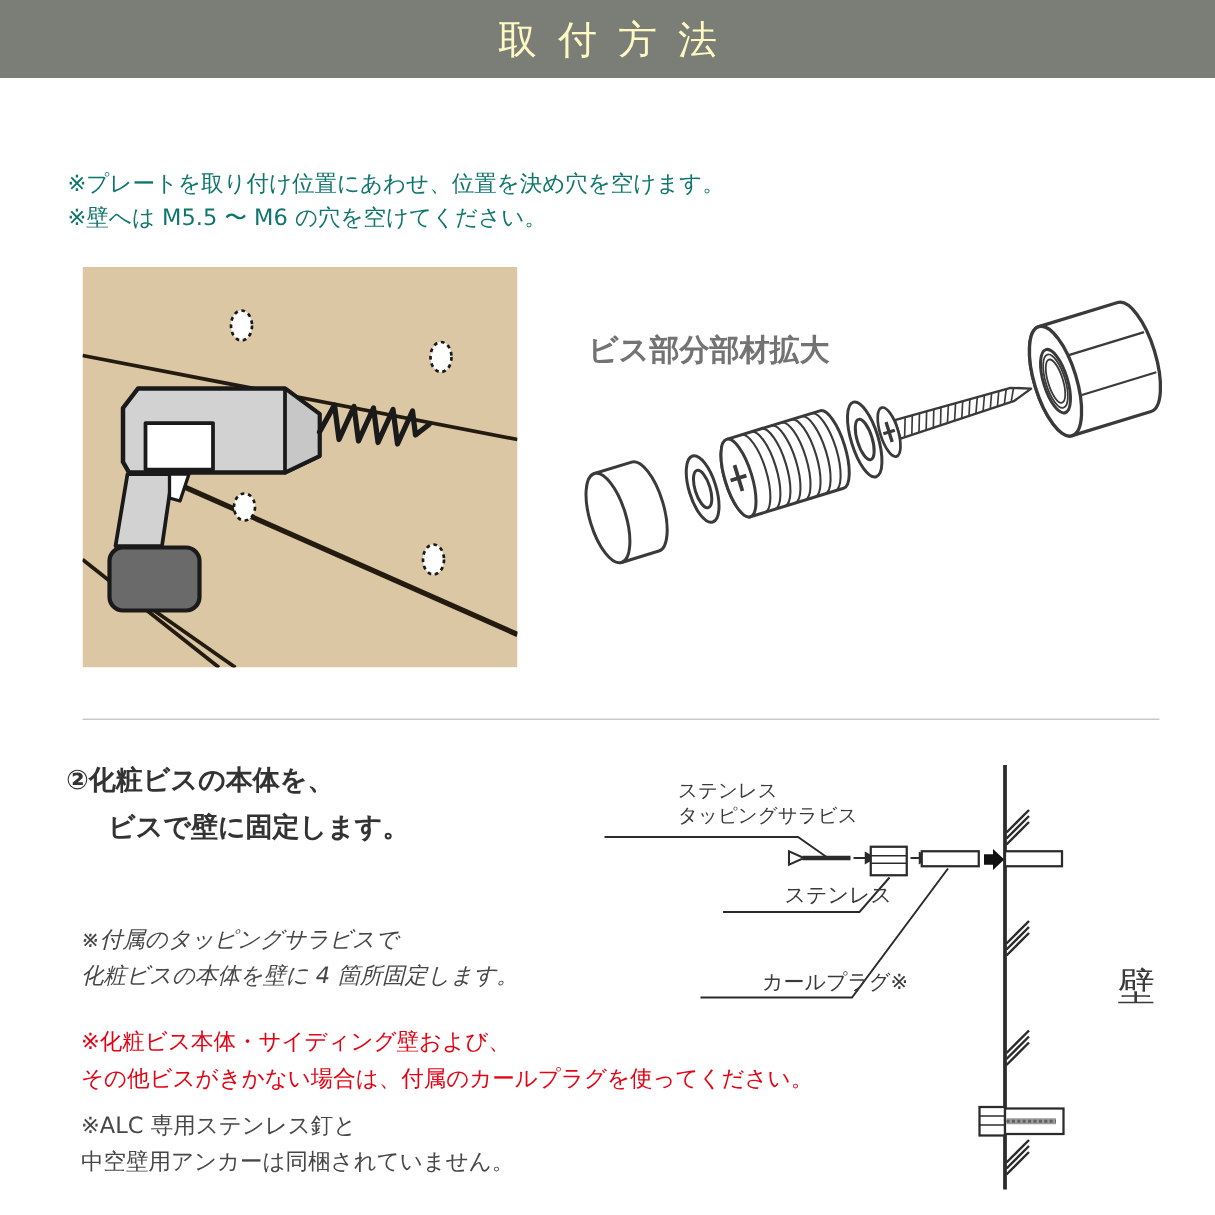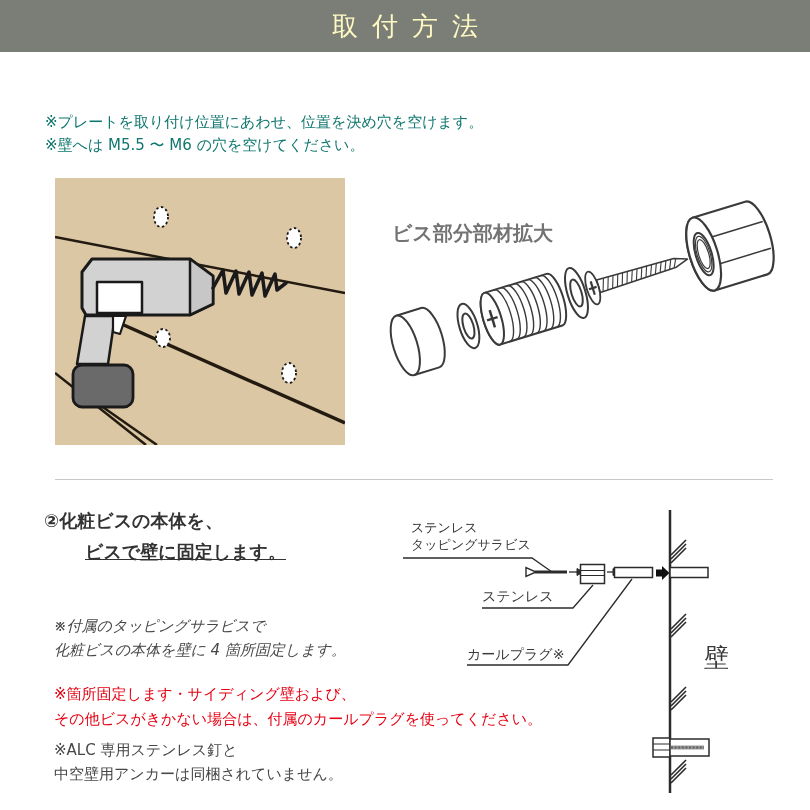--- a/index.html
+++ b/index.html
@@ -12,22 +12,22 @@
   
   .s1-title{position:absolute;left:44px;top:76px;font-size:22px;font-weight:bold;color:#333;}
   .s1-notes{position:absolute;left:45px;top:111px;font-size:15px;line-height:23px;
             color:#0f766e;white-space:pre-line;}
   .parts-title{position:absolute;left:392px;top:184px;font-size:20px;font-weight:bold;color:#737373;margin-top:36px;}
   
   .abs{position:absolute;}
   
   .divider{position:absolute;left:55px;top:479px;width:718px;height:0;border-top:1px solid #c9c9c9;}
   .s2-title{position:absolute;left:44px;top:505px;font-size:18px;font-weight:bold;color:#333;line-height:31px;}
-  .s2-title .l2{margin-left:41px;text-decoration:underline;}
-  .lbl{position:absolute;color:#3a3a3a;}
+  .s2-title .l2{margin-left:28px;}
+  .lbl{position:absolute;color:#3a3a3a;margin-left:41px;}
   .lbl-screw{left:411px;top:519px;font-size:13px;line-height:17px;white-space:pre-line;}
   .lbl-body{left:482px;top:588px;font-size:14px;}
   .lbl-plug{left:467px;top:646px;font-size:14px;}
   .lbl-wall{left:704px;top:641px;font-size:25px;}
   .s2-note1{position:absolute;left:54px;top:614px;font-size:15px;line-height:24px;
             color:#474747;white-space:pre-line;font-style:italic;}
   .s2-warn{position:absolute;left:54px;top:682px;font-size:15px;line-height:25px;
            color:#e50012;white-space:pre-line;}
   .s2-note2{position:absolute;left:54px;top:738px;font-size:15px;line-height:24px;
             color:#474747;white-space:pre-line;}
@@ -216,18 +216,18 @@
   </svg>
 
   <div class="lbl lbl-screw">ステンレス
 タッピングサラビス</div>
   <div class="lbl lbl-body">ステンレス</div>
   <div class="lbl lbl-plug">カールプラグ※</div>
   <div class="lbl lbl-wall">壁</div>
 
   <div class="s2-note1">※付属のタッピングサラビスで
 化粧ビスの本体を壁に 4 箇所固定します。</div>
-  <div class="s2-warn">※箇所固定します・サイディング壁および、
+  <div class="s2-warn">※化粧ビス本体・サイディング壁および、
 その他ビスがきかない場合は、付属のカールプラグを使ってください。</div>
   <div class="s2-note2">※ALC 専用ステンレス釘と
 中空壁用アンカーは同梱されていません。</div>
 
 </div>
 
 </body></html>

